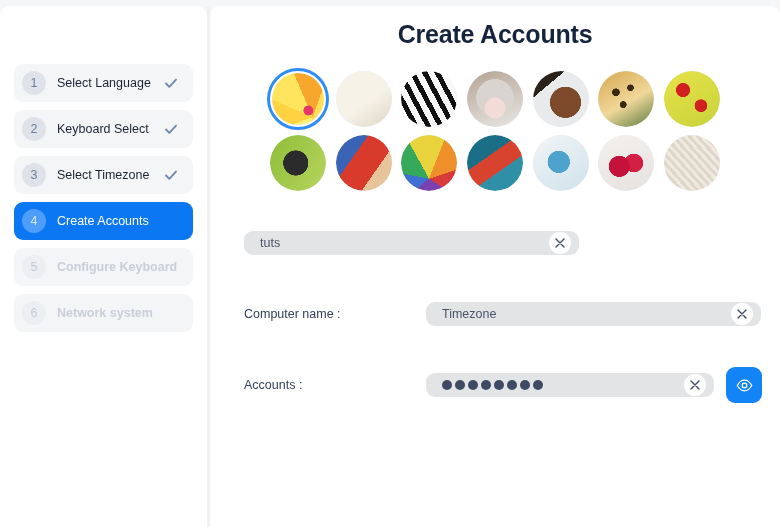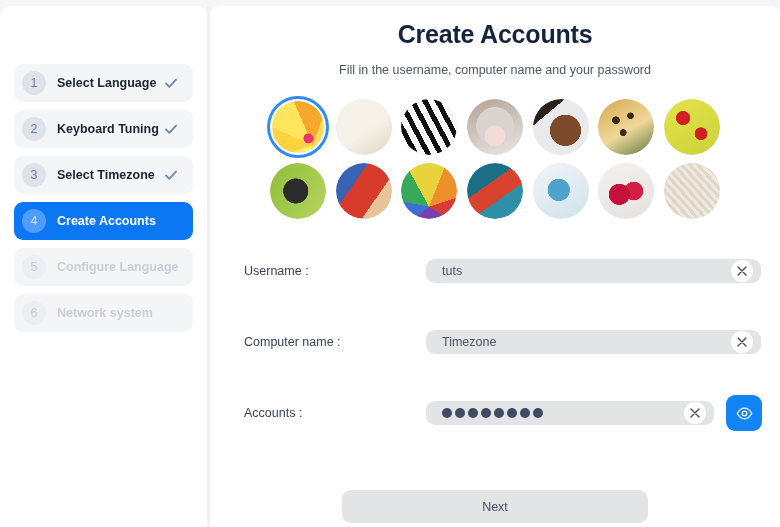--- a/index.html
+++ b/index.html
@@ -72,21 +72,21 @@
   }
   .step.disabled .step-badge {
     background: #eceef2;
     color: #c3cbd8;
   }
 
   .step-label {
     margin-left: 11px;
     font-size: 12.5px;
     color: #1b2432;
-    font-weight: 700;
+    font-weight: 400;
     white-space: nowrap;
   }
   .step.active .step-label {
     color: #ffffff;
   }
   .step.disabled .step-label {
     color: #c9ced8;
     font-weight: 600;
   }
 
@@ -291,21 +291,21 @@
           <div class="step-badge">1</div>
           <div class="step-label">Select Language</div>
           <span class="step-check">
             <svg width="16" height="16" viewBox="0 0 16 16" fill="none" stroke="currentColor" stroke-width="1.9" stroke-linecap="round" stroke-linejoin="round">
               <path d="M3 8.5 L6.3 11.8 L13 4.6"></path>
             </svg>
           </span>
         </div>
         <div class="step">
           <div class="step-badge">2</div>
-          <div class="step-label">Keyboard Tuning</div>
+          <div class="step-label">Keyboard Select</div>
           <span class="step-check">
             <svg width="16" height="16" viewBox="0 0 16 16" fill="none" stroke="currentColor" stroke-width="1.9" stroke-linecap="round" stroke-linejoin="round">
               <path d="M3 8.5 L6.3 11.8 L13 4.6"></path>
             </svg>
           </span>
         </div>
         <div class="step">
           <div class="step-badge">3</div>
           <div class="step-label">Select Timezone</div>
           <span class="step-check">
@@ -313,35 +313,34 @@
               <path d="M3 8.5 L6.3 11.8 L13 4.6"></path>
             </svg>
           </span>
         </div>
         <div class="step active">
           <div class="step-badge">4</div>
           <div class="step-label">Create Accounts</div>
         </div>
         <div class="step disabled">
           <div class="step-badge">5</div>
-          <div class="step-label">Configure Language</div>
+          <div class="step-label">Configure Keyboard</div>
         </div>
         <div class="step disabled">
           <div class="step-badge">6</div>
           <div class="step-label">Network system</div>
         </div>
       </div>
   </aside>
 
   <div class="divider"></div>
 
   <section class="main">
 
     <h1 class="page-title">Create Accounts</h1>
-    <p class="page-subtitle">Fill in the username, computer name and your password</p>
 
     <div class="avatar-grid" id="avatar-host">
         <div class="avatar selected">
           <span class="thumb" style="background: radial-gradient(circle at 70% 72%, rgb(232, 53, 109) 0px, rgb(232, 53, 109) 9%, transparent 10%), conic-gradient(from 200deg at 78% 85%, rgb(255, 240, 122) 0deg, rgb(255, 240, 122) 14%, rgb(255, 210, 63) 14%, rgb(255, 210, 63) 26%, rgb(255, 228, 94) 26%, rgb(255, 228, 94) 38%, rgb(247, 167, 43) 38%, rgb(247, 167, 43) 50%, rgb(255, 221, 85) 50%, rgb(255, 221, 85) 100%), linear-gradient(135deg, rgb(111, 159, 90), rgb(158, 196, 124));"></span>
         </div>
         <div class="avatar">
           <span class="thumb" style="background: linear-gradient(145deg, rgb(246, 242, 232) 0px, rgb(246, 242, 232) 55%, rgb(222, 214, 196) 100%), rgb(243, 239, 229);"></span>
         </div>
         <div class="avatar">
           <span class="thumb" style="background: repeating-linear-gradient(62deg, rgb(17, 17, 17) 0px, rgb(17, 17, 17) 5px, rgb(247, 247, 247) 5px, rgb(247, 247, 247) 11px), rgb(26, 26, 26);"></span>
@@ -377,21 +376,20 @@
           <span class="thumb" style="background: radial-gradient(circle at 38% 56%, rgb(196, 18, 60) 0px, rgb(196, 18, 60) 22%, transparent 23%), radial-gradient(circle at 64% 50%, rgb(212, 31, 69) 0px, rgb(212, 31, 69) 20%, transparent 21%), linear-gradient(160deg, rgb(243, 240, 238), rgb(230, 226, 222));"></span>
         </div>
         <div class="avatar">
           <span class="thumb" style="background: repeating-linear-gradient(48deg, rgb(222, 214, 200) 0px, rgb(222, 214, 200) 3px, rgb(239, 233, 223) 3px, rgb(239, 233, 223) 6px), rgb(231, 224, 212);"></span>
         </div>
       </div>
 
     <div class="form">
 
       <div class="form-row">
-        <div class="form-label">Username :</div>
         <div class="input-wrap">
           <span class="input-value">tuts</span>
           <span class="clear-btn">
             <svg width="10" height="10" viewBox="0 0 10 10" fill="none" stroke="currentColor" stroke-width="1.4" stroke-linecap="round">
               <path d="M1 1 L9 9 M9 1 L1 9"></path>
             </svg>
           </span>
         </div>
       </div>
 
@@ -431,17 +429,14 @@
             <path d="M1.5 10 C4 5.5 7 3.8 10 3.8 C13 3.8 16 5.5 18.5 10 C16 14.5 13 16.2 10 16.2 C7 16.2 4 14.5 1.5 10 Z"></path>
             <circle cx="10" cy="10" r="2.7"></circle>
           </svg>
         </div>
       </div>
 
 
     </div>
   </section>
 
-  <div class="footer">
-    <button class="next-btn">Next</button>
-  </div>
 
 </div>
 
 </body></html>

